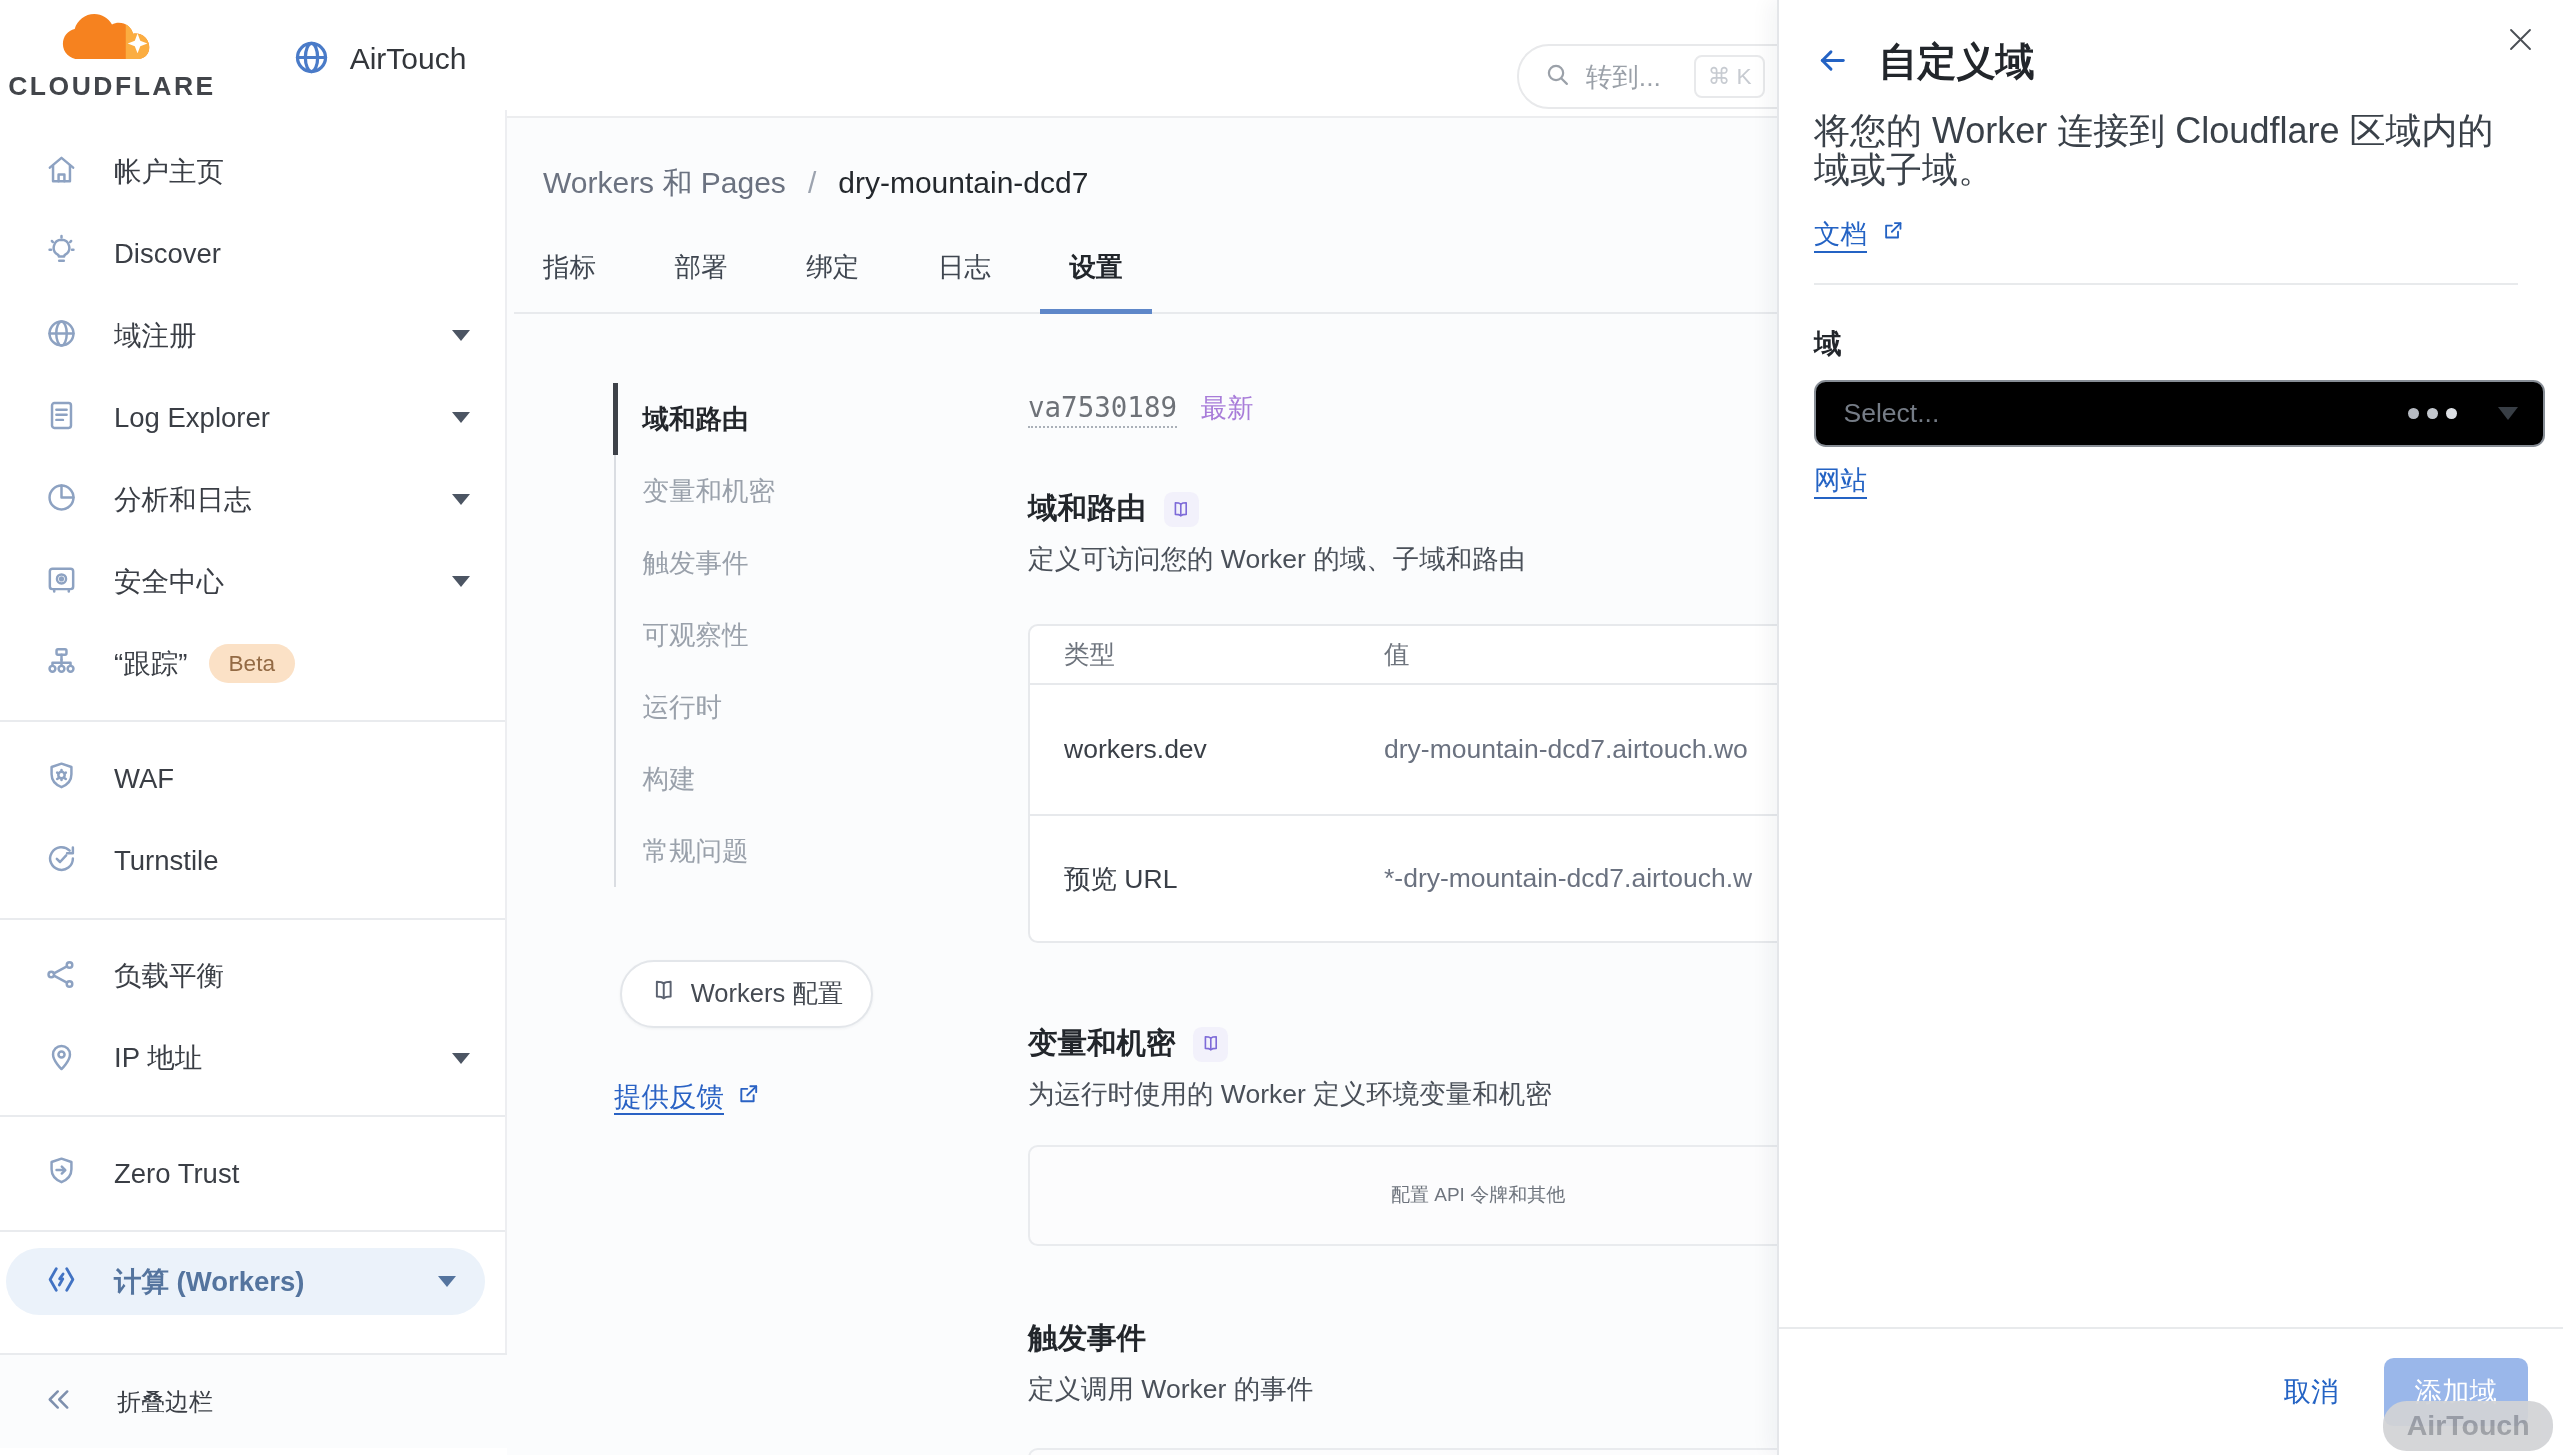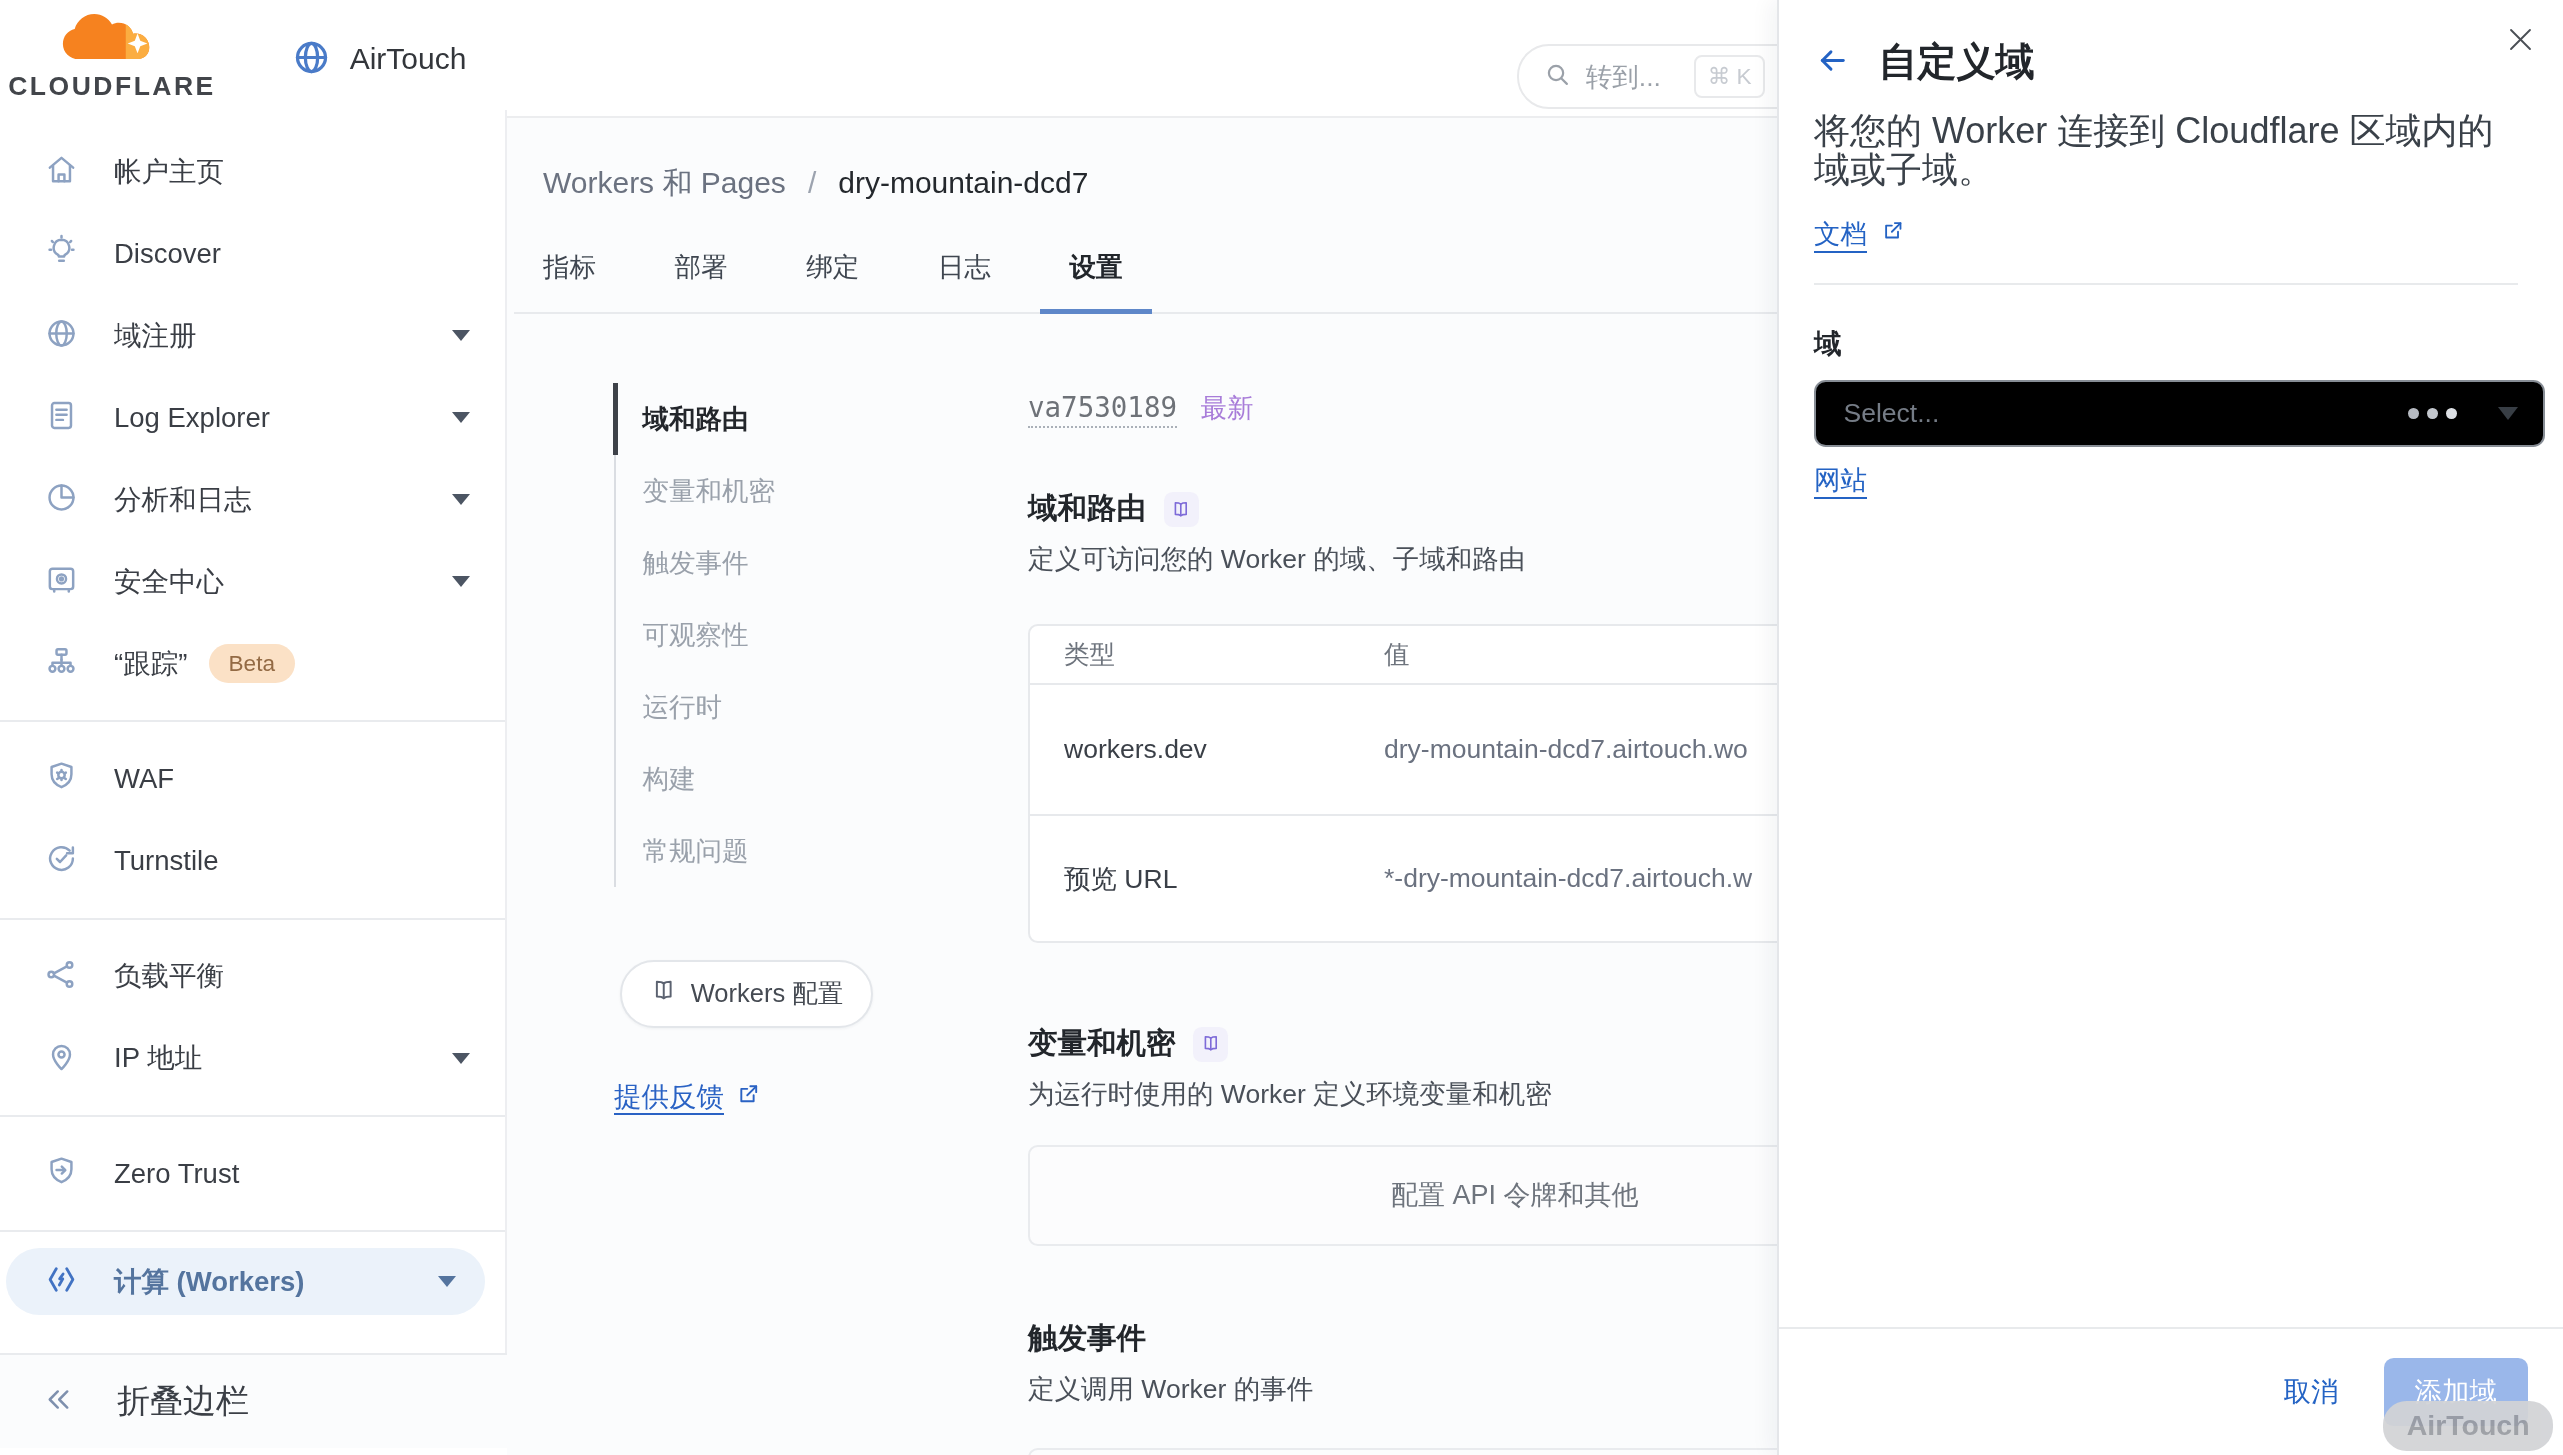--- a/index.html
+++ b/index.html
@@ -27,21 +27,21 @@
   .nav-label { margin-left:35px; font-size:27.5px; color:#3a3e45; }
   .caret { width:0; height:0; border-left:9.8px solid transparent; border-right:9.8px solid transparent; border-top:11.8px solid #4c5563; margin-left:auto; margin-right:35px; }
   .nav-divider { border-top:2px solid #e9ebee; margin:15.7px 0; }
   .nav-item.selected { background:#ebf2fa; border-radius:43px; margin:7.9px 19.6px 0 5.9px; height:67px; padding-left:38px; }
   .nav-item.selected .nav-label { color:#54749e; font-weight:700; }
   .nav-item.selected .ic { color:#4273c3; }
   .nav-item.selected .caret { border-top-color:#54749e; margin-right:29.5px; }
   .beta-badge { margin-left:21.6px; background:#fbe1c6; color:#936a44; font-size:22.6px; padding:6.9px 19.6px; border-radius:21.6px; }
   .sidebar-footer { position:absolute; bottom:0; left:0; width:507px; height:95px; border-top:2px solid #e9ebee; background:#fbfcfd; display:flex; align-items:center; }
   .sidebar-footer .ic { margin-left:41px; color:#7e90ae; }
-  .collapse-label { margin-left:41px; font-size:33px; color:#3b3f46; }
+  .collapse-label { margin-left:41px; font-size:24px; color:#3b3f46; }
 
   
   .main { position:absolute; top:118px; left:507px; width:2056px; height:1338px; background:#fbfcfd; overflow:hidden; z-index:1; }
   .content { padding-left:36px; }
   .breadcrumb { margin-top:45px; font-size:30px; }
   .bc-parent { color:#6b7280; }
   .bc-sep { color:#9ca3af; margin:0 13.7px; }
   .bc-current { color:#24282d; }
   .tabs { margin-top:47px; margin-left:-29.5px; display:flex; gap:19.6px; border-bottom:2px solid #e8eaed; }
   .tab { padding:0 29.5px 24.6px; font-size:26.5px; color:#3f4650; line-height:33px; border-bottom:5.9px solid transparent; margin-bottom:-2px; cursor:pointer; }
@@ -73,21 +73,21 @@
   .table-card { margin-top:47px; width:1473px; background:#fff; border:2px solid #e7e9ec; border-radius:9.8px; }
   .t-head { display:flex; height:59px; align-items:center; border-bottom:2px solid #e7e9ec; font-size:25.5px; color:#6e747d; }
   .t-col1 { width:354px; padding-left:34px; flex-shrink:0; }
   .t-col2 { flex:1; overflow:hidden; white-space:nowrap; }
   .t-row { display:flex; align-items:center; font-size:26.5px; }
   .t-row.r1 { height:131px; border-bottom:2px solid #e7e9ec; }
   .t-row.r2 { height:125px; }
   .t-type { color:#3a3f47; }
   .t-val { color:#6b7280; }
 
-  .empty-card { width:1473px; background:#fcfcfd; border:2px solid #e9ebee; border-radius:9.8px; font-size:27px; color:#6e747d; }
+  .empty-card { width:1473px; background:#fcfcfd; border:2px solid #e9ebee; border-radius:9.8px; font-size:19px; color:#6e747d; }
   .empty-card.vars { margin-top:33px; height:101px; display:flex; align-items:center; padding-left:361px; }
   .empty-card.trig { margin-top:41px; height:137px; padding:33px 0 0 413px; }
 
   
   .panel { position:absolute; top:0; right:0; width:786px; height:1455px; background:#fff; border-left:2px solid #e4e6e9; box-shadow:-7.9px 0 19.6px rgba(20,30,50,.05); z-index:100; }
   .panel-close { position:absolute; top:21.6px; right:25.5px; color:#4a4f55; cursor:pointer; }
   .panel-header { padding:35px 45px 0 35px; }
   .panel-title-row { display:flex; align-items:center; gap:27.5px; }
   .back-arrow { color:#2463c4; cursor:pointer; display:flex; }
   .panel-title { font-size:39px; font-weight:700; color:#22262b; }

